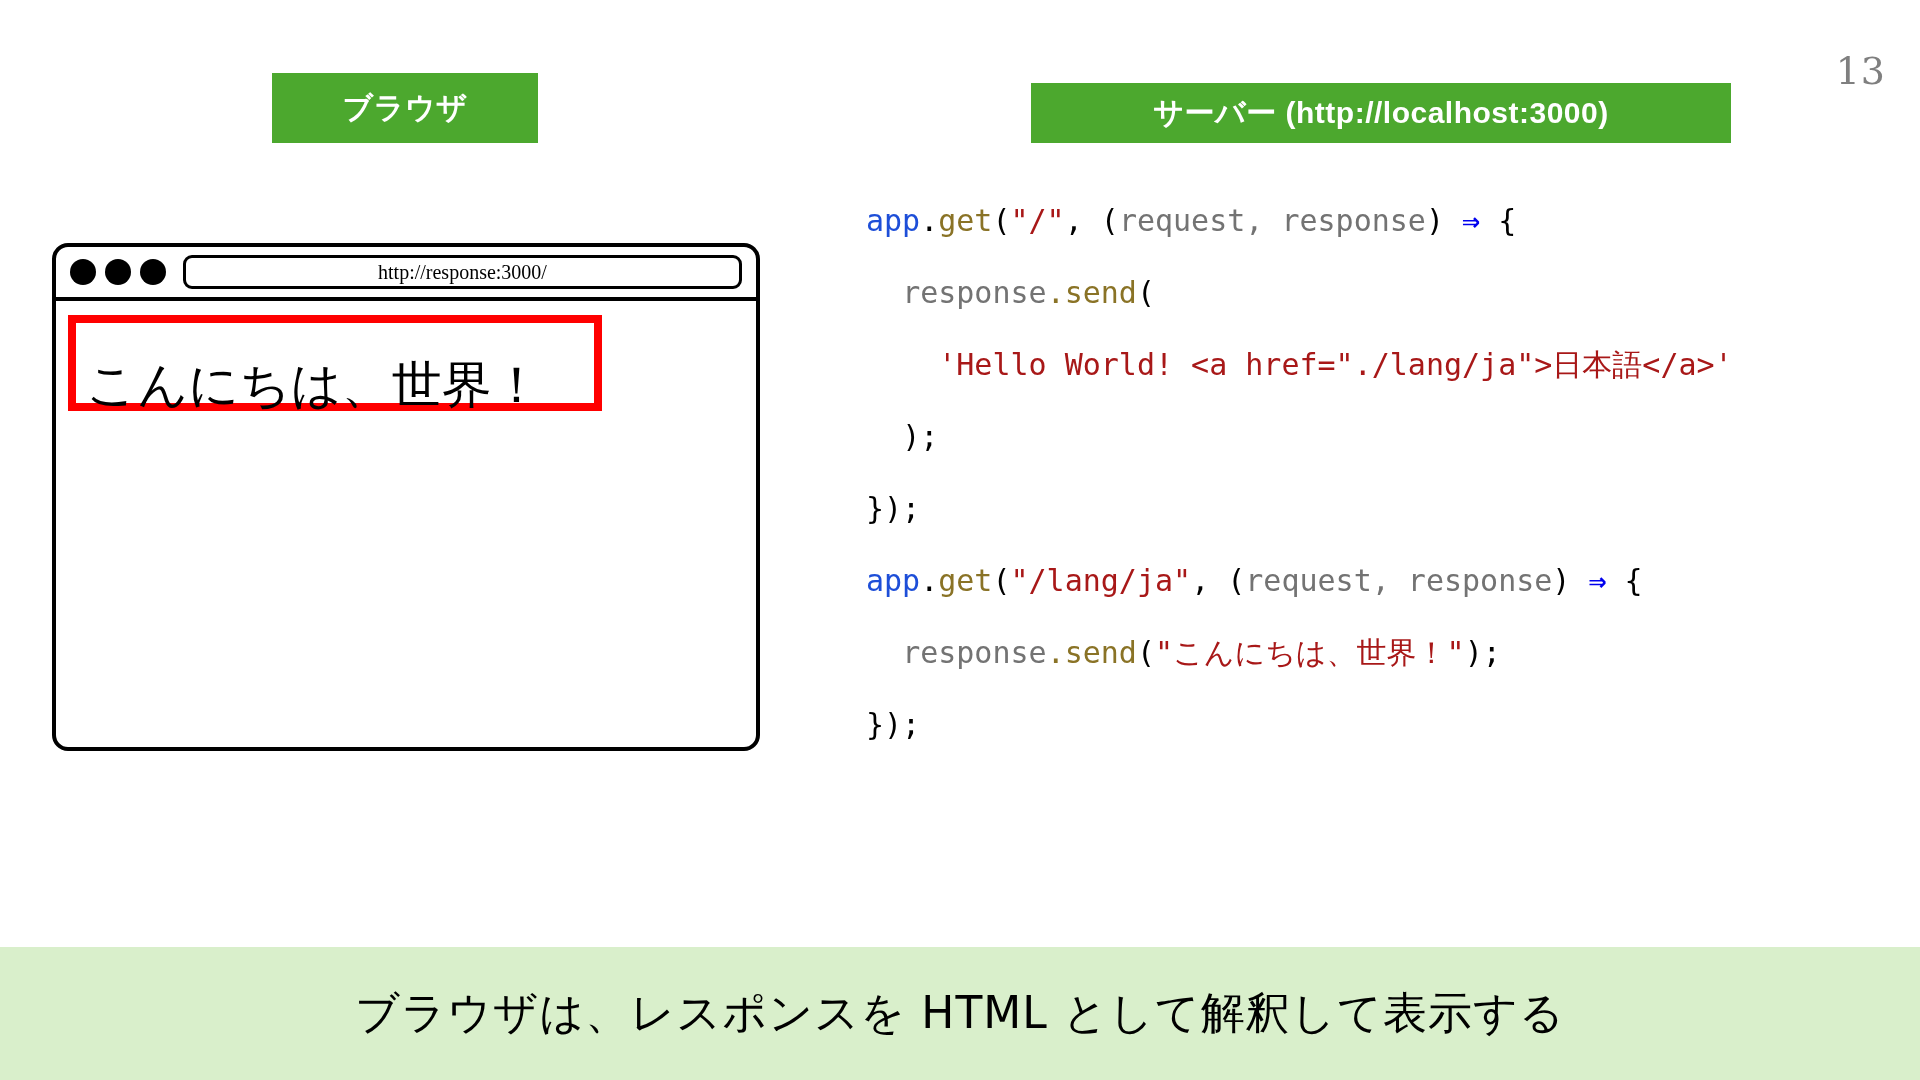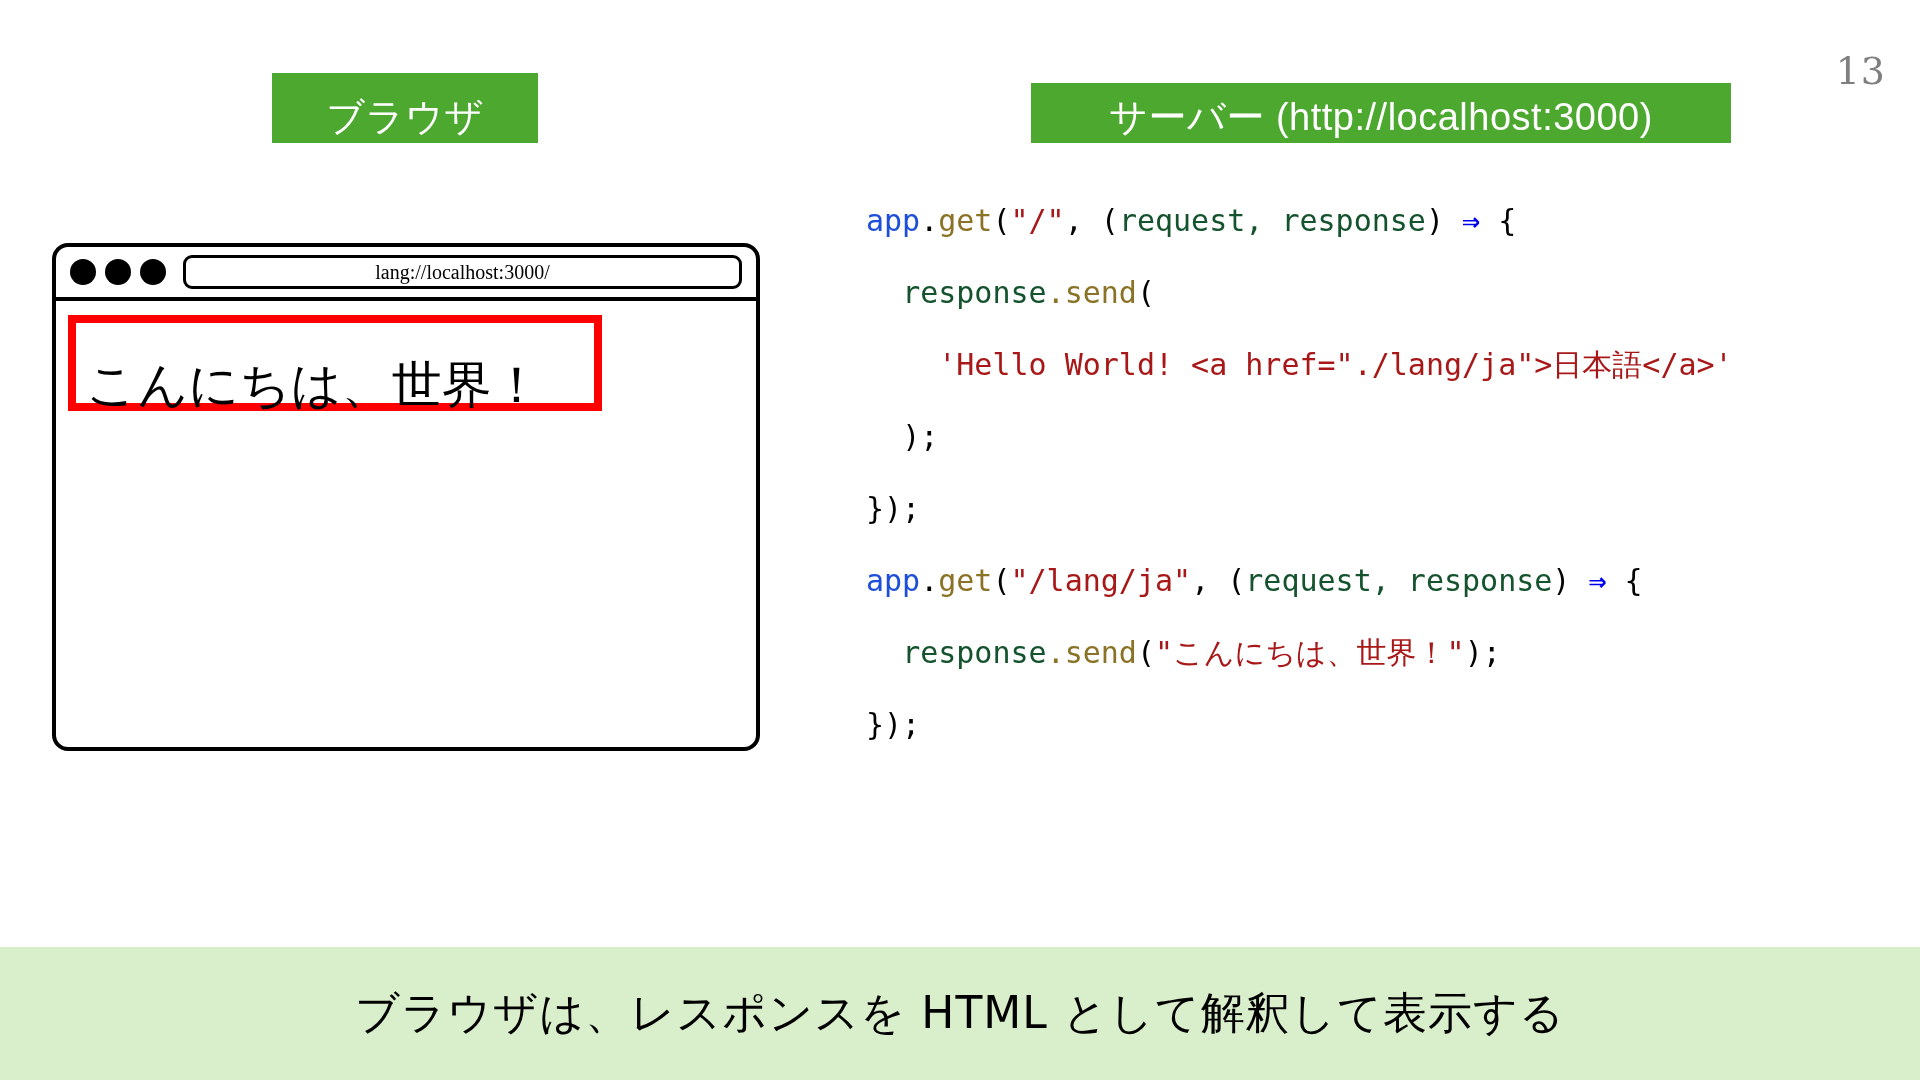--- a/index.html
+++ b/index.html
@@ -25,25 +25,25 @@
     font-family: "DejaVu Serif", "Liberation Serif", serif;
     letter-spacing: 1px;
     line-height: 1;
   }
 
   
   .badge {
     position: absolute;
     background: #4CA82E;
     color: #ffffff;
-    font-weight: normal;
+    font-weight: bold;
     display: flex;
-    align-items: flex-end;
+    align-items: center;
     justify-content: center;
-    font-size: 38px;
+    font-size: 30px;
     letter-spacing: 0.5px;
   }
   #badge-browser {
     left: 272px;
     top: 73px;
     width: 266px;
     height: 70px;
   }
   #badge-server {
     left: 1031px;
@@ -127,21 +127,21 @@
     font-size: 30px;
     line-height: 72px;
     white-space: pre;
     color: #000000;
   }
   .code-line { white-space: pre; }
 
   .tok-obj    { color: #1d4ed8; }
   .tok-method { color: #8A7326; }
   .tok-str    { color: #A81818; }
-  .tok-param  { color: #14532d; margin-top: 24px; }
+  .tok-param  { color: #737373; margin-top: 24px; }
   .tok-arrow  { color: #0000EE; font-weight: bold; }
   .tok-punct  { color: #000000; }
 
   
   #caption-bar {
     position: absolute;
     left: 0;
     right: 0;
     top: 947px;
     height: 133px;
@@ -169,21 +169,21 @@
 <div class="badge" id="badge-server">
   <span>サーバー (http://localhost:3000)</span>
 </div>
 
 <div id="browser-window">
   <div id="browser-chrome">
     <span class="dot"></span>
     <span class="dot"></span>
     <span class="dot"></span>
     <div id="url-bar">
-      <span>lang://localhost:3000/</span>
+      <span>http://response:3000/</span>
     </div>
   </div>
   <div id="browser-viewport">
     <div id="rendered-text-highlight">
       <div id="rendered-text">こんにちは、世界！</div>
     </div>
   </div>
 </div>
 
 <div id="code-block"><div class="code-line"><span class="tok-obj">app</span><span class="tok-punct">.</span><span class="tok-method">get</span><span class="tok-punct">(</span><span class="tok-str">"/"</span><span class="tok-punct">, (</span><span class="tok-param">request, response</span><span class="tok-punct">) </span><span class="tok-arrow">⇒</span><span class="tok-punct"> {</span></div><div class="code-line">  <span class="tok-param">response</span><span class="tok-method">.</span><span class="tok-method">send</span><span class="tok-punct">(</span></div><div class="code-line">    <span class="tok-str">'Hello World! &lt;a href="./lang/ja"&gt;日本語&lt;/a&gt;'</span></div><div class="code-line">  <span class="tok-punct">);</span></div><div class="code-line"><span class="tok-punct">});</span></div><div class="code-line"><span class="tok-obj">app</span><span class="tok-punct">.</span><span class="tok-method">get</span><span class="tok-punct">(</span><span class="tok-str">"/lang/ja"</span><span class="tok-punct">, (</span><span class="tok-param">request, response</span><span class="tok-punct">) </span><span class="tok-arrow">⇒</span><span class="tok-punct"> {</span></div><div class="code-line">  <span class="tok-param">response</span><span class="tok-method">.</span><span class="tok-method">send</span><span class="tok-punct">(</span><span class="tok-str">"こんにちは、世界！"</span><span class="tok-punct">);</span></div><div class="code-line"><span class="tok-punct">});</span></div></div>

